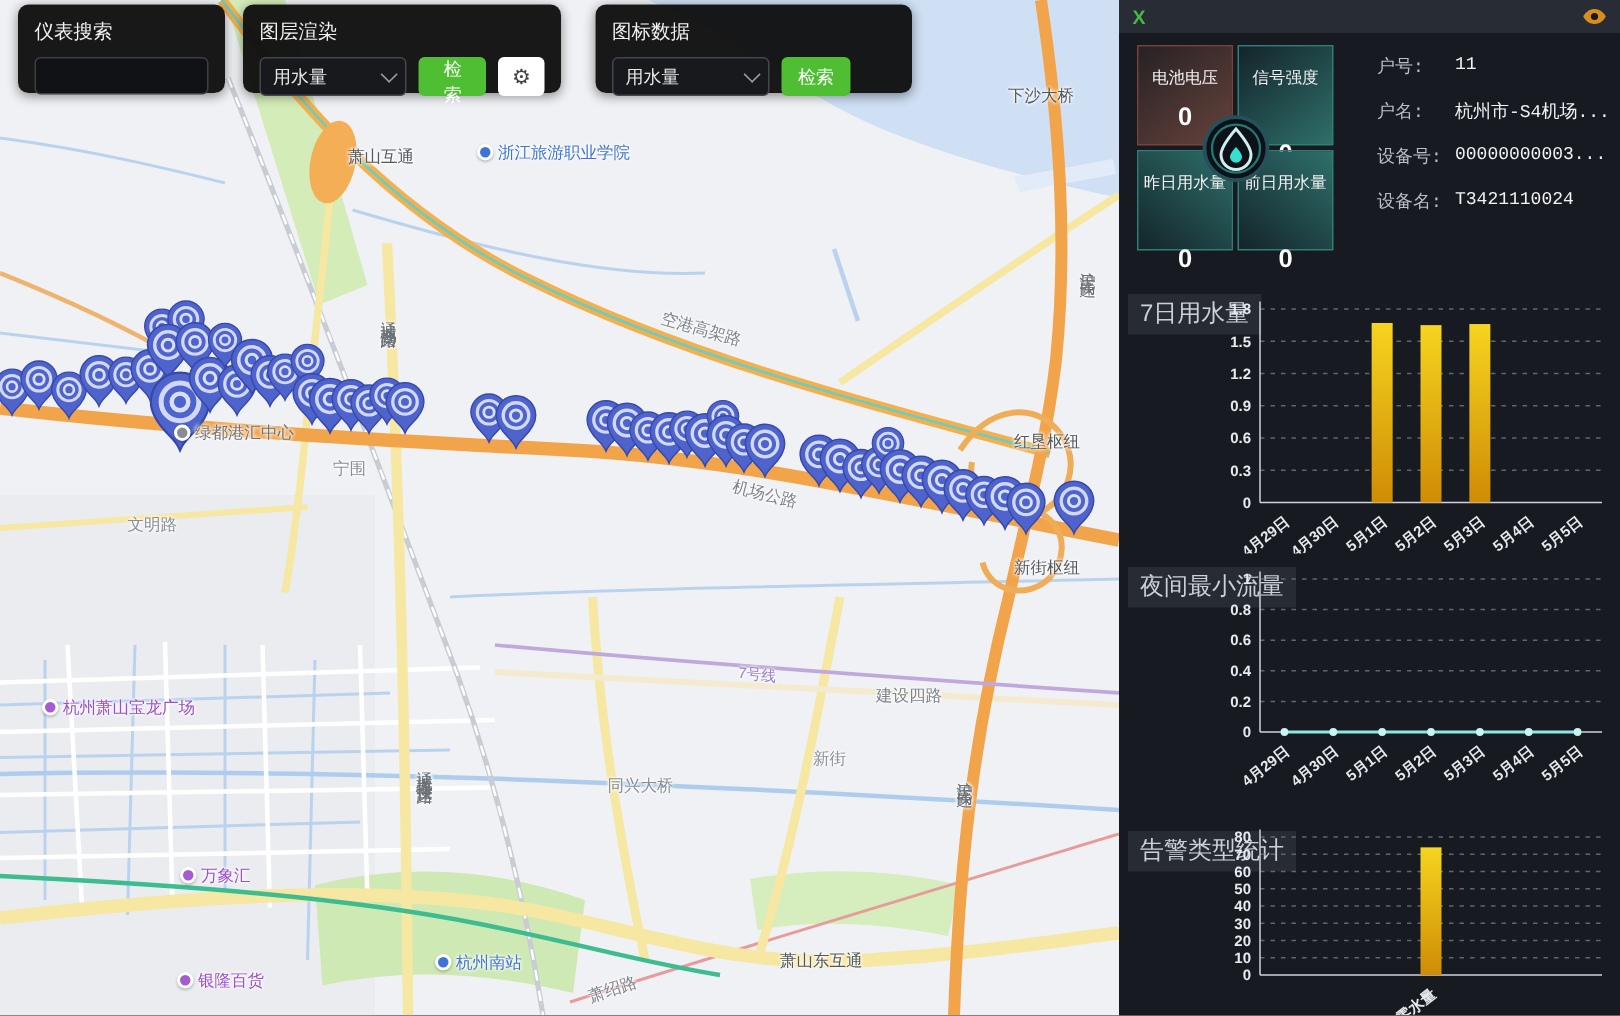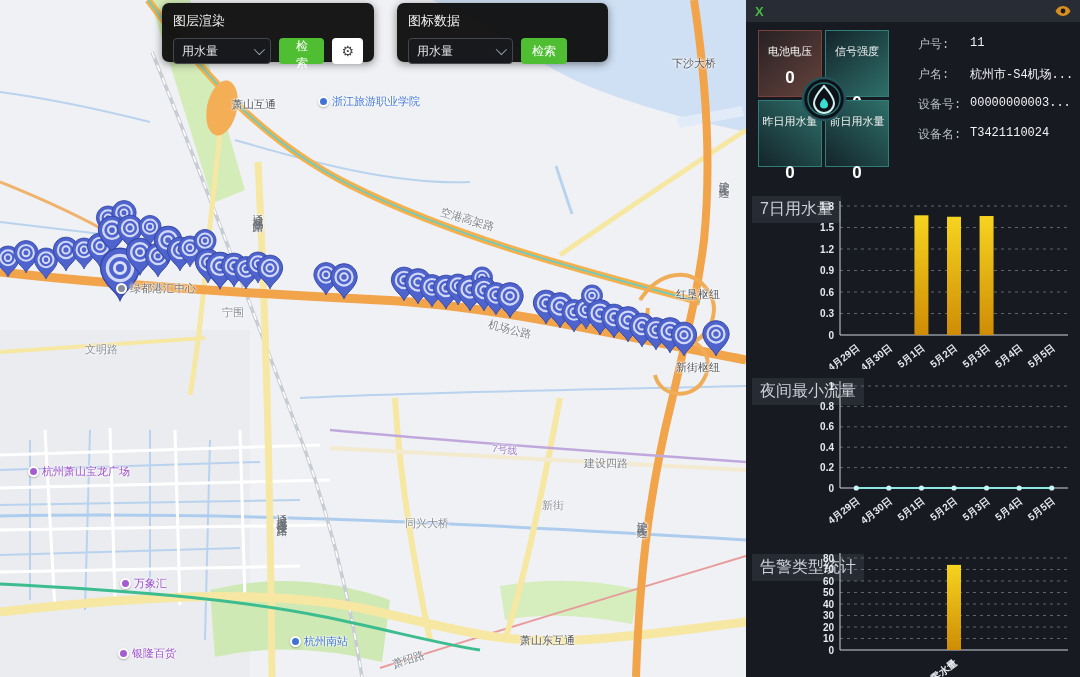--- a/index.html
+++ b/index.html
@@ -223,21 +223,21 @@
         </div>
         <div class="maplabel road-vert" style="left: 250px; top: 205px;">
           <span>通城高架路</span>
         </div>
         <div class="maplabel road-vert" style="left: 716px; top: 172px;">
           <span>沪昆高速</span>
         </div>
         <div class="maplabel road-dark" style="left: 676px; top: 287px;">
           <span>红垦枢纽</span>
         </div>
-        <div class="maplabel road-dark" style="left: 676px; top: 360px;">
+        <div class="maplabel road-dark" style="left: 676px; top: 371px;">
           <span>新街枢纽</span>
         </div>
         <div class="maplabel road-gray" style="left: 488px; top: 322px; transform: rotate(14deg);">
           <span>机场公路</span>
         </div>
         <div class="maplabel poi-gray" style="left: 116px; top: 281px;">
           <span class="poidot"></span>
           <span>绿都港汇中心</span>
         </div>
         <div class="maplabel place" style="left: 222px; top: 305px;">
@@ -282,20 +282,24 @@
         </div>
         <div class="maplabel road-dark" style="left: 520px; top: 633px;">
           <span>萧山东互通</span>
         </div>
         <div class="maplabel road-gray" style="left: 392px; top: 652px; transform: rotate(-18deg);">
           <span>萧绍路</span>
         </div>
       </div>
   </div>
 
+  <div class="panel" id="panel-search">
+    <div class="title">仪表搜索</div>
+    <input class="inp" placeholder="" style="">
+  </div>
 
   <div class="panel" id="panel-layer">
     <div class="title">图层渲染</div>
     <div class="row">
       <div class="sel" style="width:102px;">
         <span>用水量</span>
         <span class="caret"></span>
       </div>
       <button class="btn-green">检索</button>
       <button class="btn-white">

